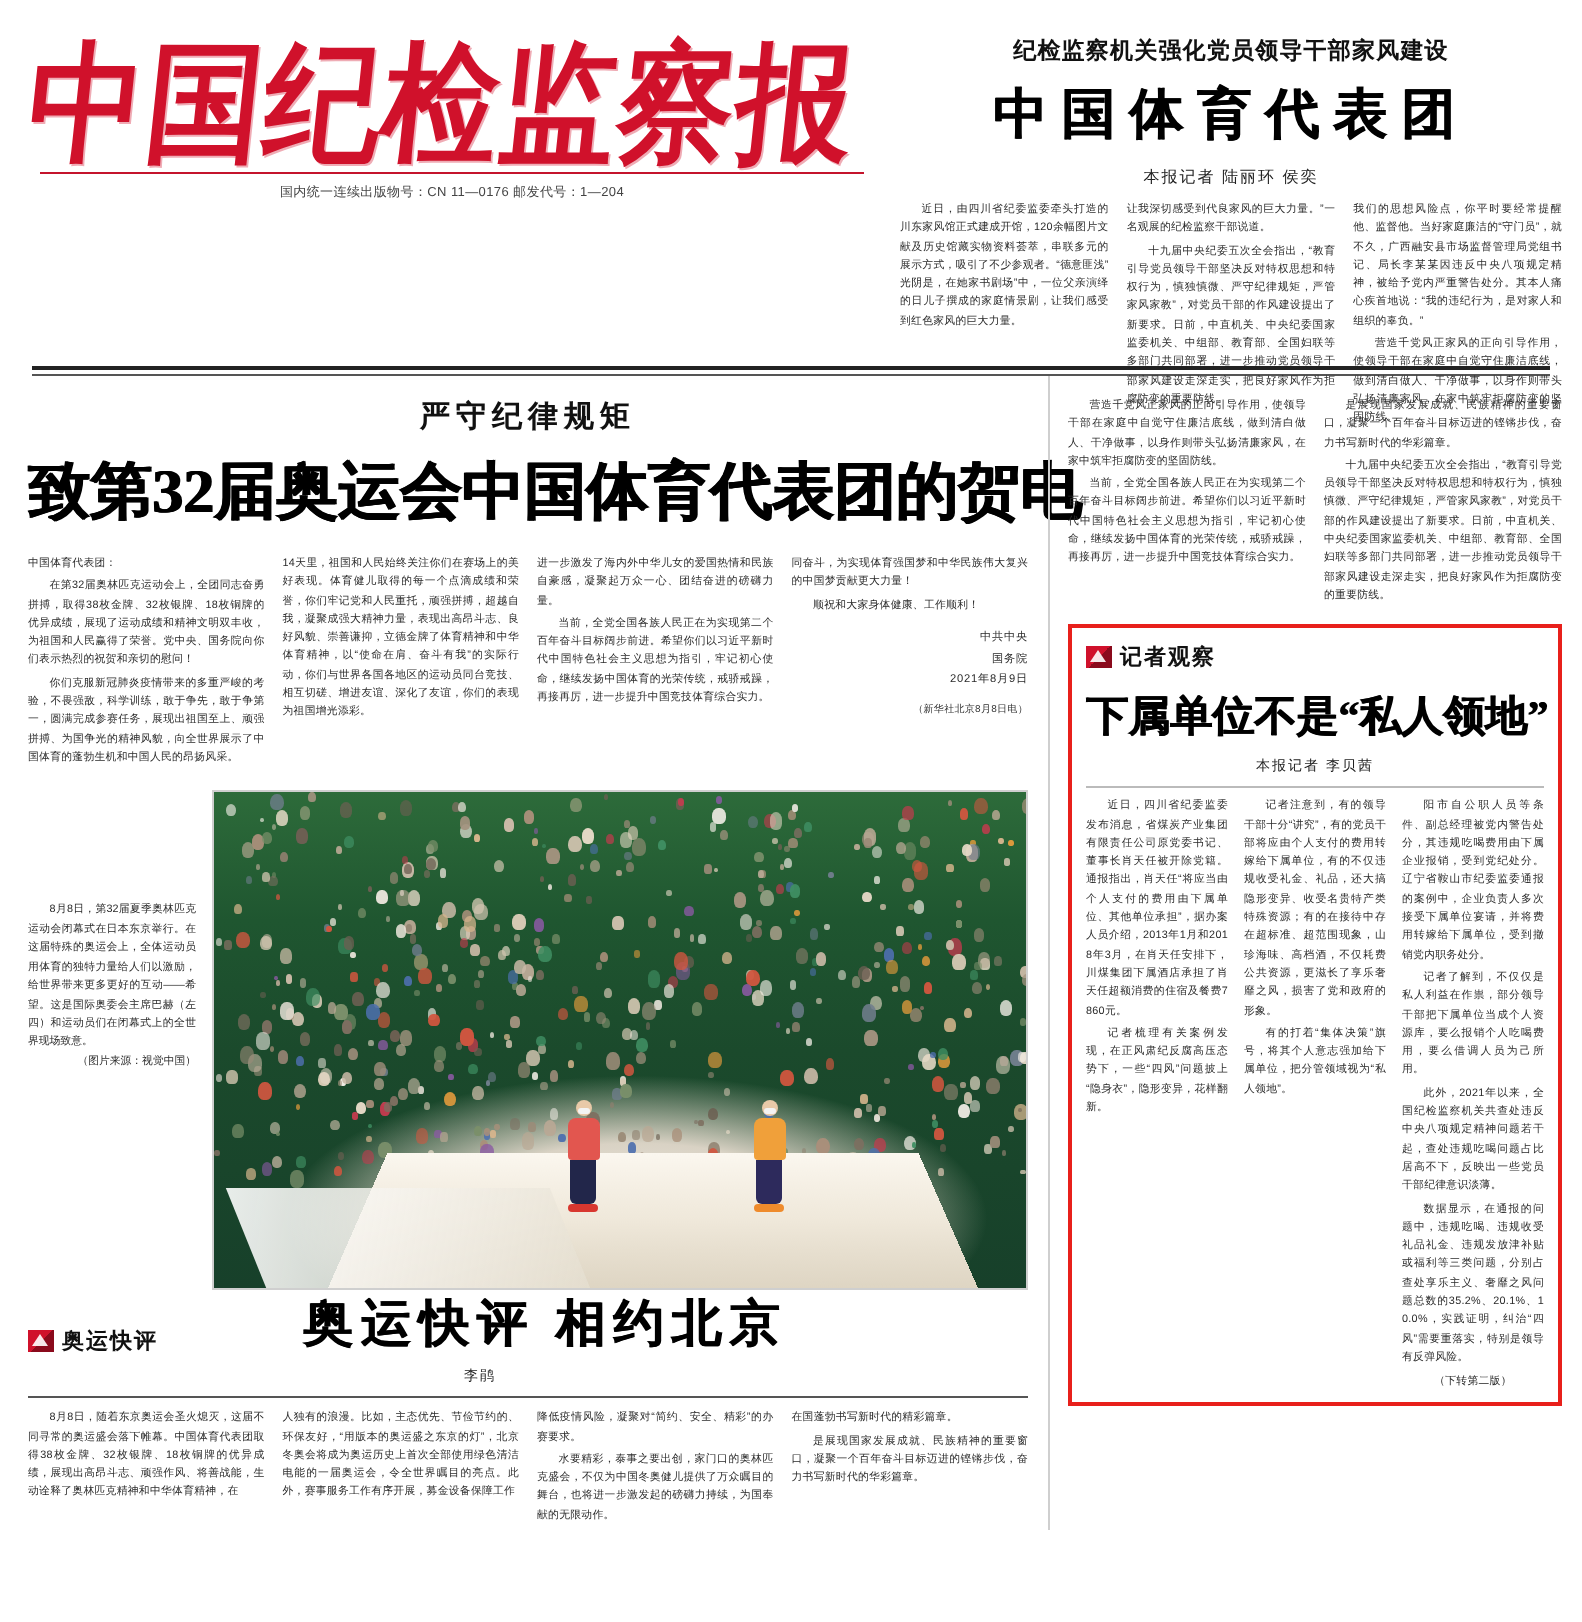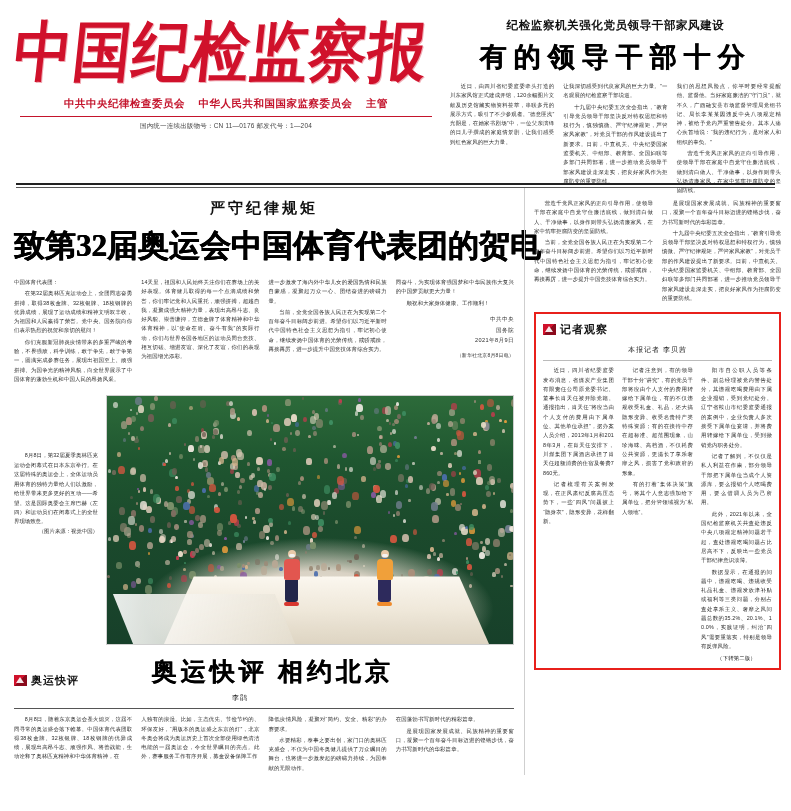--- a/index.html
+++ b/index.html
@@ -301,21 +301,20 @@
     position: absolute; left: 2px; top: 2px;
     width: 0; height: 0;
     border-left: 4px solid transparent;
     border-right: 4px solid transparent;
     border-bottom: 6px solid #fff;
     opacity: .9;
   }
   .commentary-head {
     display: flex;
     align-items: flex-end;
-    margin-top: 10px;
   }
   .commentary-title {
     flex: 1 1 auto;
     text-align: center;
     font-size: 25px;
     font-weight: 700;
     letter-spacing: 4px;
     color: #000;
     font-family: "Liberation Serif", "DejaVu Serif", serif;
     padding-right: 48px;
@@ -397,32 +396,28 @@
 </style>
 </head>
 <body>
 
 <div class="page">
 
   <div class="masthead-row">
 
     <div class="masthead-left">
       <div class="paper-title">中国纪检监察报</div>
-      <div class="paper-authority">
-        <span>中共中央纪律检查委员会</span>
-        <span>中华人民共和国国家监察委员会</span>
-        <span>主管</span>
-      </div>
       <div class="date-rule"></div>
       <div class="issn-line">国内统一连续出版物号：CN 11—0176   邮发代号：1—204</div>
     </div>
 
     <div class="masthead-right">
       <div class="tr-shoulder">纪检监察机关强化党员领导干部家风建设</div>
-      <div class="tr-headline">有的领导干部十分</div>
+      <div class="tr-headline">中国体育代表团</div>
+      <div class="tr-byline">本报记者 陆丽环 侯奕</div>
       <div class="tr-cols">
         <div class="col body-text">
           <p>近日，由四川省纪委监委牵头打造的川东家风馆正式建成开馆，120余幅图片文献及历史馆藏实物资料荟萃，串联多元的展示方式，吸引了不少参观者。“德意匪浅”光阴是，在她家书剧场”中，一位父亲演绎的日儿子撰成的家庭情景剧，让我们感受到红色家风的巨大力量。</p>
         </div>
         <div class="col body-text">
           <p class="noind">让我深切感受到代良家风的巨大力量。”一名观展的纪检监察干部说道。</p>
           <p>十九届中央纪委五次全会指出，“教育引导党员领导干部坚决反对特权思想和特权行为，慎独慎微、严守纪律规矩，严管家风家教”，对党员干部的作风建设提出了新要求。日前，中直机关、中央纪委国家监委机关、中组部、教育部、全国妇联等多部门共同部署，进一步推动党员领导干部家风建设走深走实，把良好家风作为拒腐防变的重要防线。</p>
         </div>
         <div class="col body-text">
           <p class="noind">我们的思想风险点，你平时要经常提醒他、监督他。当好家庭廉洁的“守门员”，就不久，广西融安县市场监督管理局党组书记、局长李某某因违反中央八项规定精神，被给予党内严重警告处分。其本人痛心疾首地说：“我的违纪行为，是对家人和组织的辜负。”</p>
@@ -1052,20 +1047,21 @@
           <p>是展现国家发展成就、民族精神的重要窗口，凝聚一个百年奋斗目标迈进的铿锵步伐，奋力书写新时代的华彩篇章。</p>
           <p>十九届中央纪委五次全会指出，“教育引导党员领导干部坚决反对特权思想和特权行为，慎独慎微、严守纪律规矩，严管家风家教”，对党员干部的作风建设提出了新要求。日前，中直机关、中央纪委国家监委机关、中组部、教育部、全国妇联等多部门共同部署，进一步推动党员领导干部家风建设走深走实，把良好家风作为拒腐防变的重要防线。</p>
         </div>
       </div>
 
       <div class="red-box">
         <div class="sec-flag">
           <span class="flag-mark"></span>
           <span>记者观察</span>
         </div>
+        <div class="rb-headline">下属单位不是“私人领地”</div>
         <div class="rb-byline">本报记者 李贝茜</div>
         <div class="rb-rule"></div>
         <div class="rb-cols">
           <div class="col body-text">
             <p>近日，四川省纪委监委发布消息，省煤炭产业集团有限责任公司原党委书记、董事长肖天任被开除党籍。通报指出，肖天任“将应当由个人支付的费用由下属单位、其他单位承担”，据办案人员介绍，2013年1月和2018年3月，在肖天任安排下，川煤集团下属酒店承担了肖天任超额消费的住宿及餐费7860元。</p>
             <p>记者梳理有关案例发现，在正风肃纪反腐高压态势下，一些“四风”问题披上“隐身衣”，隐形变异，花样翻新。</p>
           </div>
           <div class="col body-text">
             <p>记者注意到，有的领导干部十分“讲究”，有的党员干部将应由个人支付的费用转嫁给下属单位，有的不仅违规收受礼金、礼品，还大搞隐形变异、收受名贵特产类特殊资源；有的在接待中存在超标准、超范围现象，山珍海味、高档酒，不仅耗费公共资源，更滋长了享乐奢靡之风，损害了党和政府的形象。</p>
             <p>有的打着“集体决策”旗号，将其个人意志强加给下属单位，把分管领域视为“私人领地”。</p>

